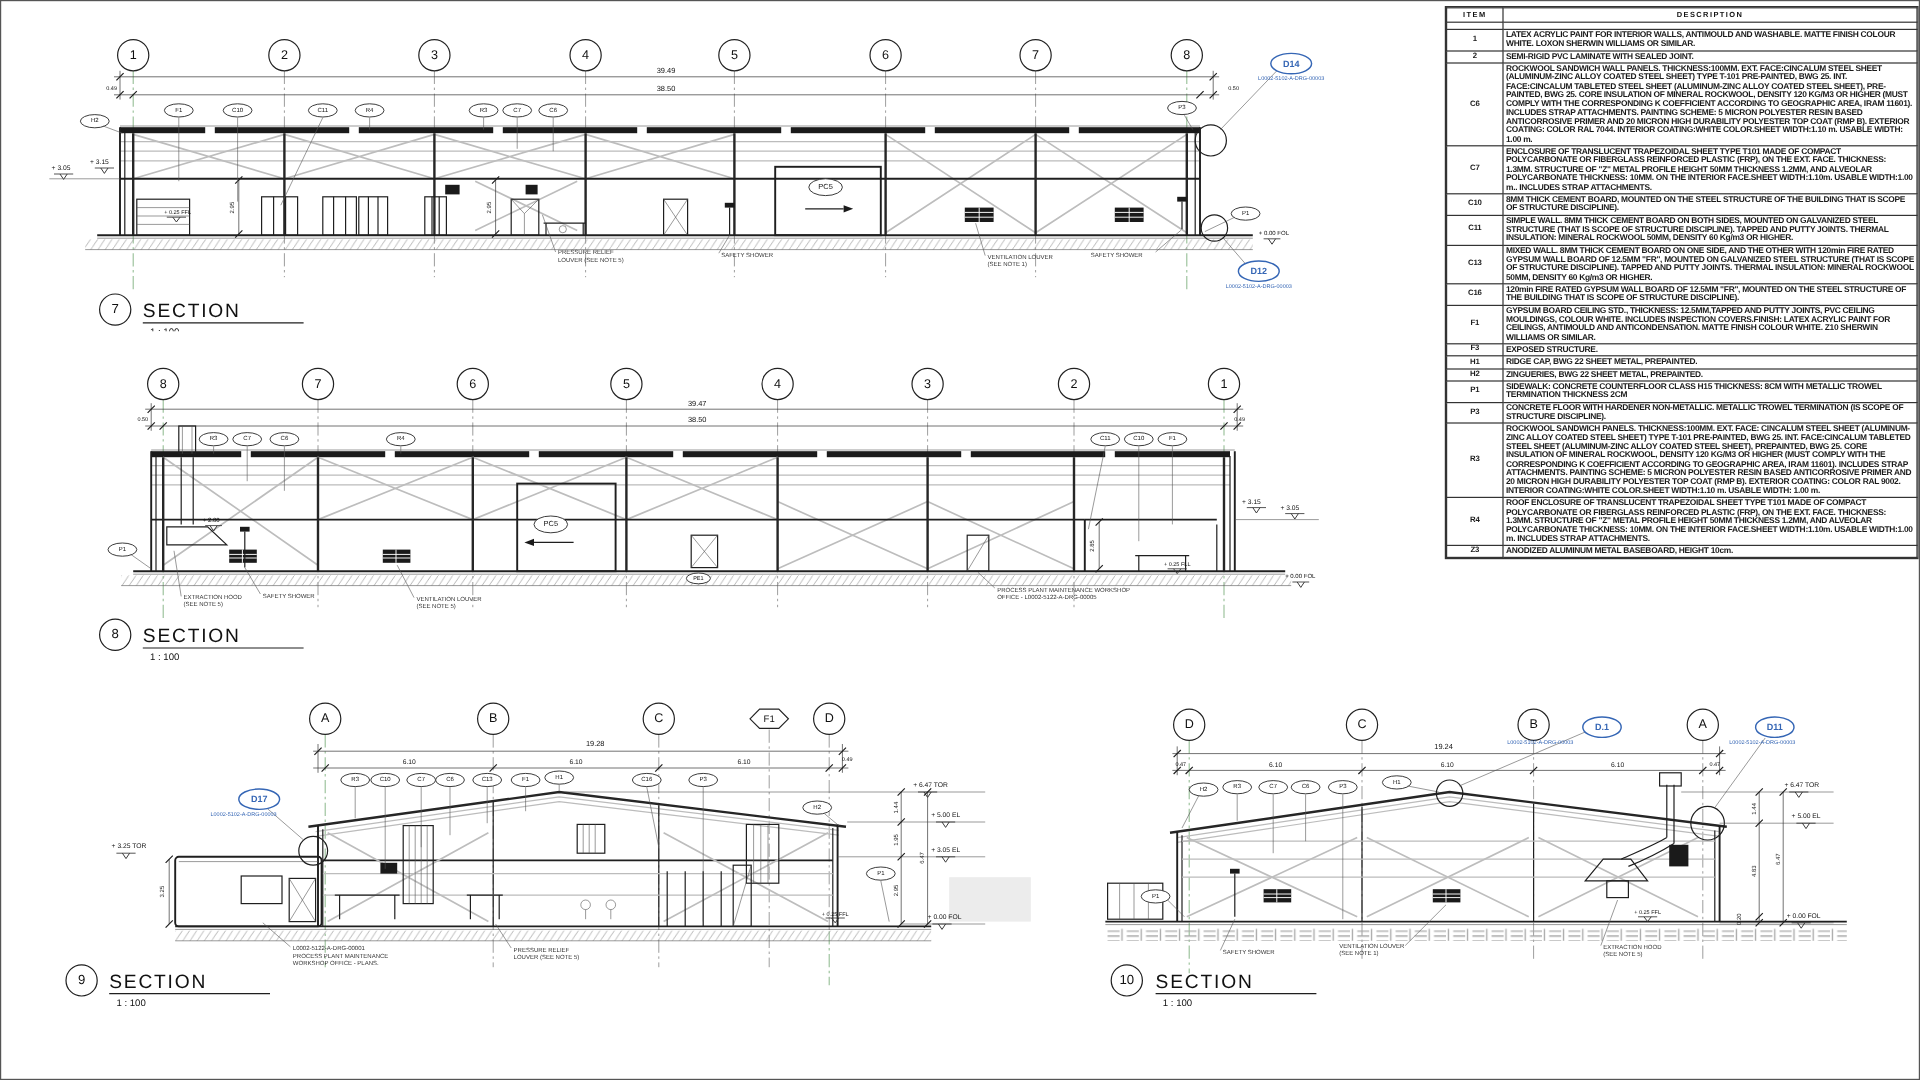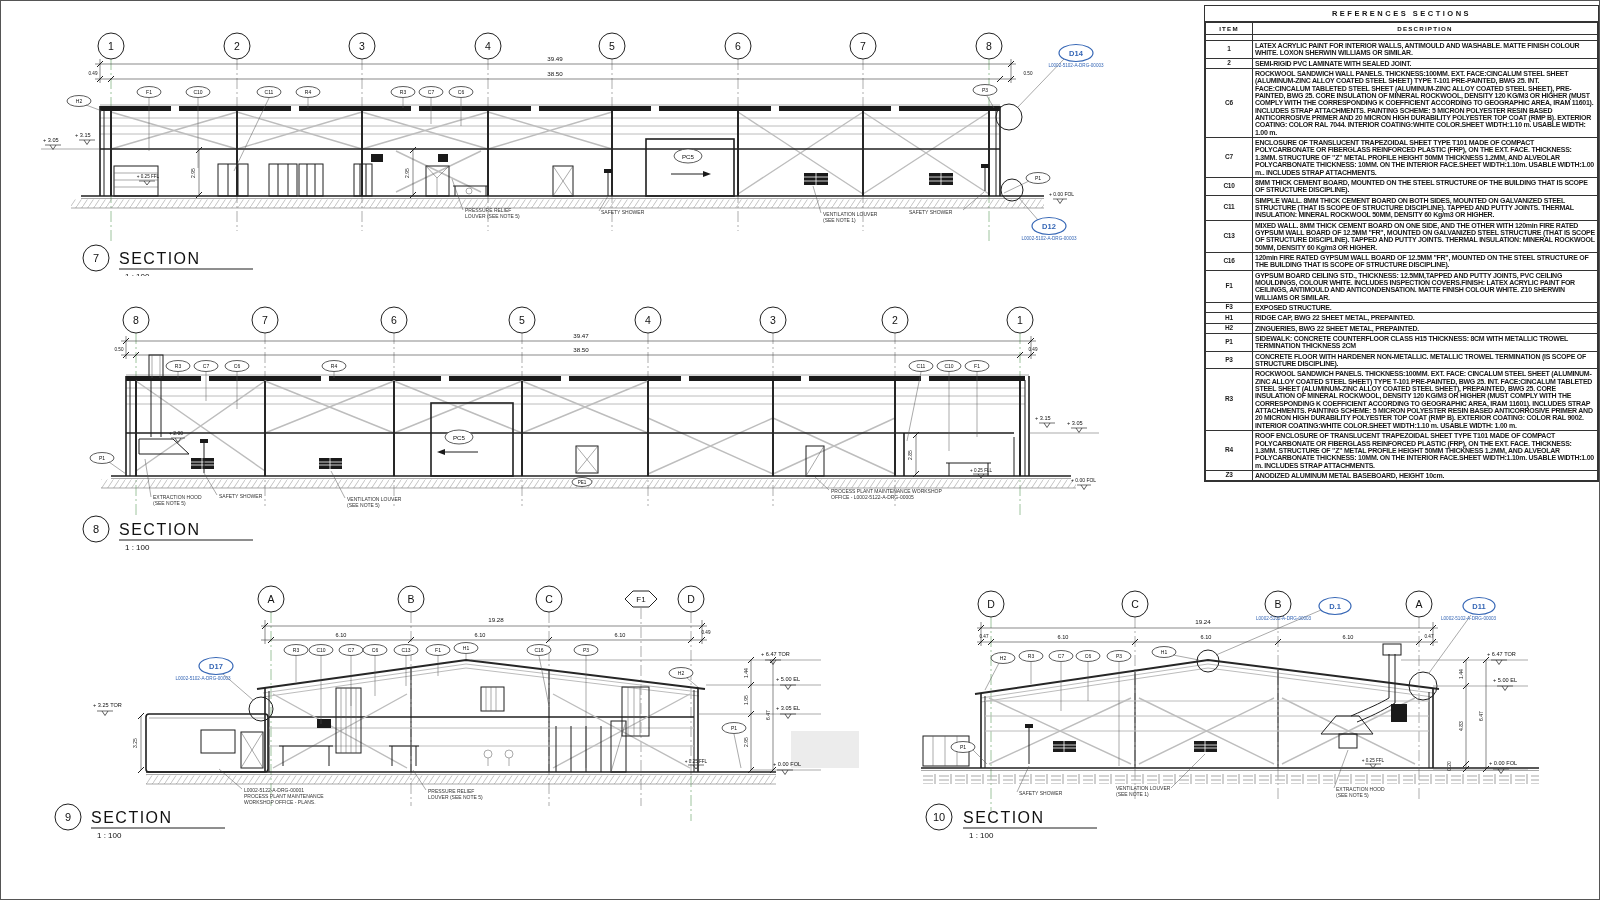--- a/index.html
+++ b/index.html
@@ -694,21 +694,20 @@
   <g>
     <circle class="w1" cx="18" cy="241" r="13"></circle>
     <text class="t11 mid" x="18" y="241">10</text>
     <text class="ttl" x="42" y="247">SECTION</text>
     <line class="w1" x1="42" y1="252" x2="176" y2="252"></line>
     <text class="t8" x="48" y="262">1 : 100</text>
   </g>
 </svg>
 
 <div class="ref-table">
-  <div class="rt-title">REFERENCES SECTIONS</div>
   <table>
     <colgroup>
           <col style="width:42px">
           <col>
         </colgroup>
     <thead>
       <tr>
         <th>ITEM</th>
         <th>DESCRIPTION</th>
       </tr>

